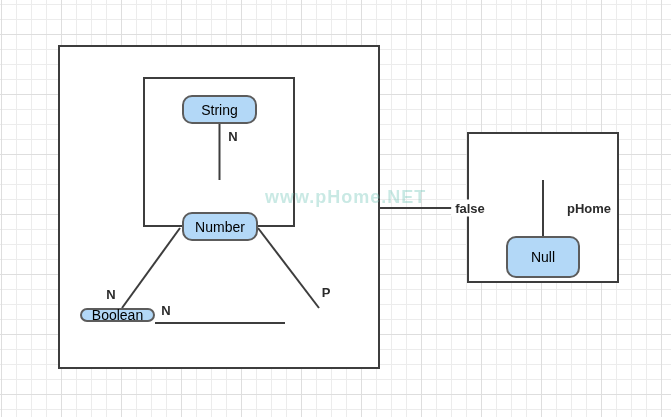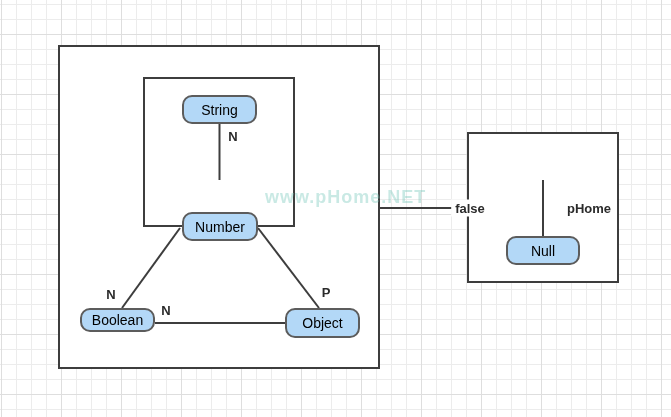--- a/index.html
+++ b/index.html
@@ -41,24 +41,24 @@
     box-sizing: border-box;
     display: flex;
     align-items: center;
     justify-content: center;
     font-size: 14px;
     color: #000000;
     z-index: 4;
   }
   #node-string    { left: 182px; top: 95px;  width: 75px; height: 29px; }
   #node-number    { left: 182px; top: 180px; width: 76px; height: 29px; margin-top: 32px; }
-  #node-boolean   { left: 80px;  top: 308px; width: 75px; height: 24px; }
+  #node-boolean   { left: 80px;  top: 308px; width: 75px; height: 14px; }
   #node-object    { left: 285px; top: 308px; width: 75px; height: 30px; }
   #node-undefined { left: 496px; top: 152px; width: 93px; height: 28px; }
-  #node-null      { left: 506px; top: 236px; width: 74px; height: 29px; }
+  #node-null      { left: 506px; top: 236px; width: 74px; height: 42px; }
 
   .edge-label {
     position: absolute;
     transform: translate(-50%, -50%);
     font-size: 13px;
     font-weight: bold;
     color: #2b2b2b;
     z-index: 5;
     line-height: 1;
     white-space: nowrap;
@@ -104,23 +104,20 @@
 
   <div class="node" id="node-string">
     <span>String</span>
   </div>
   <div class="node" id="node-number">
     <span>Number</span>
   </div>
   <div class="node" id="node-boolean">
     <span>Boolean</span>
   </div>
-  <div class="node" id="node-object">
-    <span>Object</span>
-  </div>
   <div class="node" id="node-null">
     <span>Null</span>
   </div>
 
   <div class="edge-label" id="label-string-number">N</div>
   <div class="edge-label" id="label-inner-boolean">N</div>
   <div class="edge-label" id="label-inner-object">P</div>
   <div class="edge-label" id="label-boolean-object">N</div>
   <div class="edge-label on-line" id="label-false">false</div>
   <div class="edge-label on-line" id="label-true">pHome</div>

